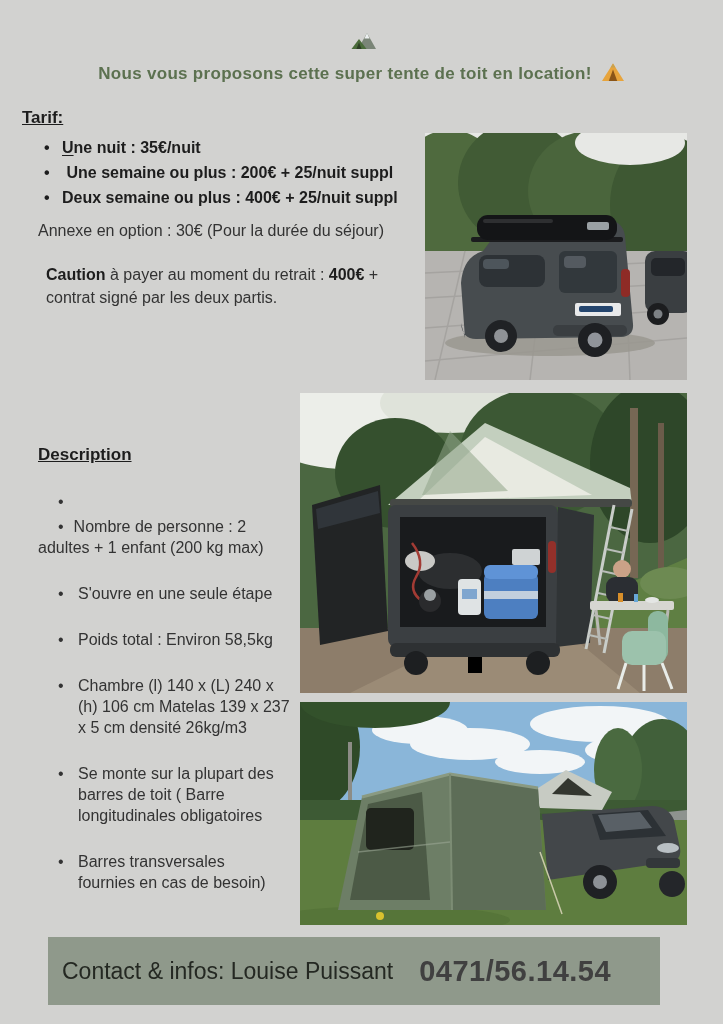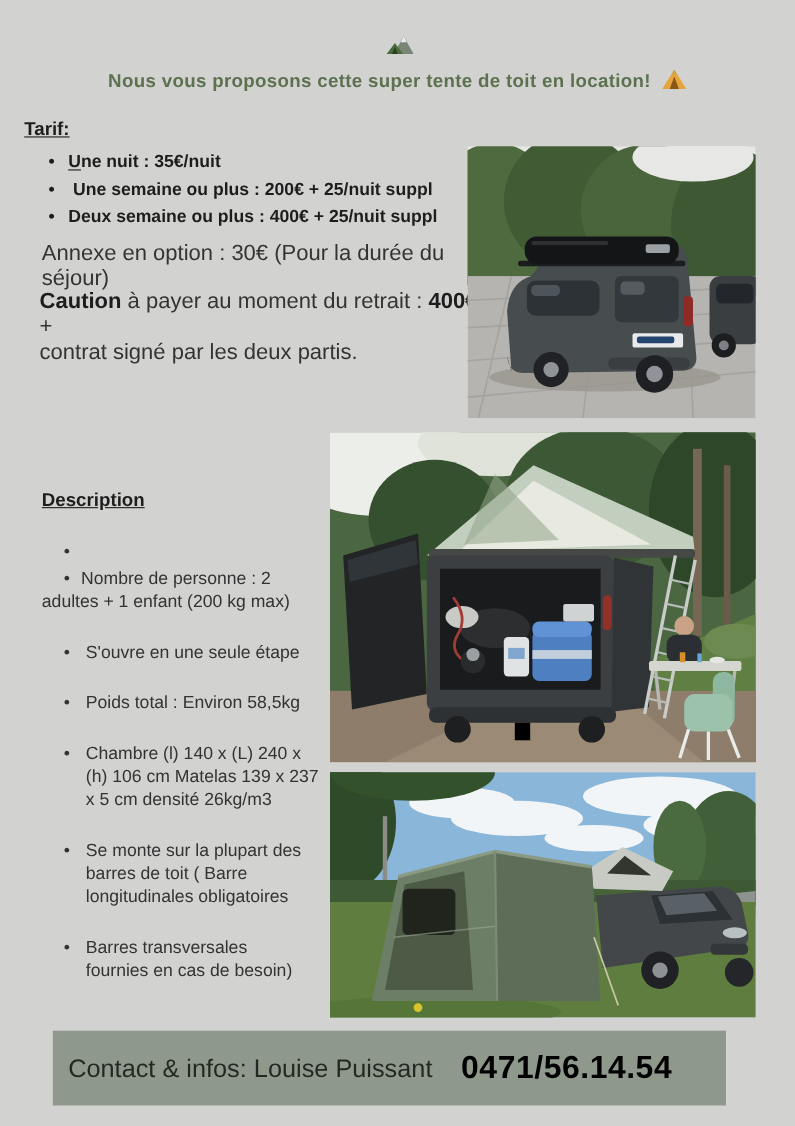--- a/index.html
+++ b/index.html
@@ -14,40 +14,40 @@
   .t1{font-size:22px;font-weight:700;letter-spacing:1px;line-height:30px;}
   .t2{font-size:17px;font-weight:700;letter-spacing:.3px;line-height:30px;}
   .ticon{display:inline-block;vertical-align:-3px;margin-left:4px;}
   
   .abs{position:absolute;}
   .h-ul{font-size:17px;font-weight:700;color:var(--text_strong,#1d1d1d);text-decoration:underline;margin:0;}
   .t-item{position:relative;padding-left:40px;line-height:25px;font-size:16px;font-weight:700;color:var(--text_strong,#1d1d1d);}
   .t-item .blt{position:absolute;left:22px;top:0;font-weight:700;}
   .t-text{white-space:pre-wrap;}
   .t-text u{text-underline-offset:2px;}
-  .para{margin:0;font-size:20px;line-height:23px;white-space:pre-wrap;}
+  .para{margin:0;font-size:16px;line-height:23px;white-space:pre-wrap;}
   .para b{color:var(--text_strong,#1d1d1d);}
   .para .link{font-weight:700;text-decoration:underline;color:var(--text_strong,#1d1d1d);}
   
   .d-item{position:relative;padding-left:40px;font-size:16px;line-height:21px;margin-bottom:25px;}
   .d-item .blt{position:absolute;left:20px;top:0;}
   .d-item.flat{padding-left:0;}
   .d-item.flat .blt{position:static;margin-left:20px;padding-right:10px;}
   .lines{white-space:pre-line;}
   .d-item.flat .lines{display:inline;margin-top:45px;}
   
   .photo{position:absolute;line-height:0;}
   .photo svg{display:block;}
   
   .footer{
     position:absolute;left:48px;top:937px;width:612px;height:68px;
     background:var(--footer_bg,#8f998b);display:flex;align-items:center;
   }
   .footer .contact{font-size:23px;color:var(--footer_text,#242822);margin-left:14px;}
-  .footer .phone{font-size:29px;font-weight:700;color:#000000;margin-left:26px;letter-spacing:.5px;}
+  .footer .phone{font-size:29px;font-weight:700;color:#404040;margin-left:26px;letter-spacing:.5px;}
 </style>
 </head>
 <body>
 
 <div class="page">
 
   <header class="title-block">
     <div class="t1">
       <span class="ticon">
         <svg width="26" height="20" viewBox="0 0 26 20">
@@ -82,21 +82,21 @@
       <span class="t-text"><u></u><span> Une semaine ou plus : 200€ + 25/nuit suppl</span></span>
     </div>
     <div class="t-item">
       <span class="blt">•</span>
       <span class="t-text"><u></u><span>Deux semaine ou plus : 400€ + 25/nuit suppl</span></span>
     </div>
   </section>
 
   <p class="para abs" style="left:38px;top:219px;width:400px;">Annexe en option : 30€ (Pour la durée du séjour)</p>
 
-  <div class="abs" style="left:36px;top:263px;width:400px;">
+  <div class="abs" style="left:46px;top:263px;width:400px;">
     <p class="para"><b>Caution</b><span> à payer au moment du retrait : </span><b>400€</b><span> +</span></p>
     <p class="para">contrat signé par les deux partis.</p>
   </div>
 
 
   <section class="abs" style="left:38px;top:445px;width:260px;">
     <h2 class="h-ul">Description</h2>
     <div style="height:26px"></div>
     <div class="d-item">
       <span class="blt">•</span>

